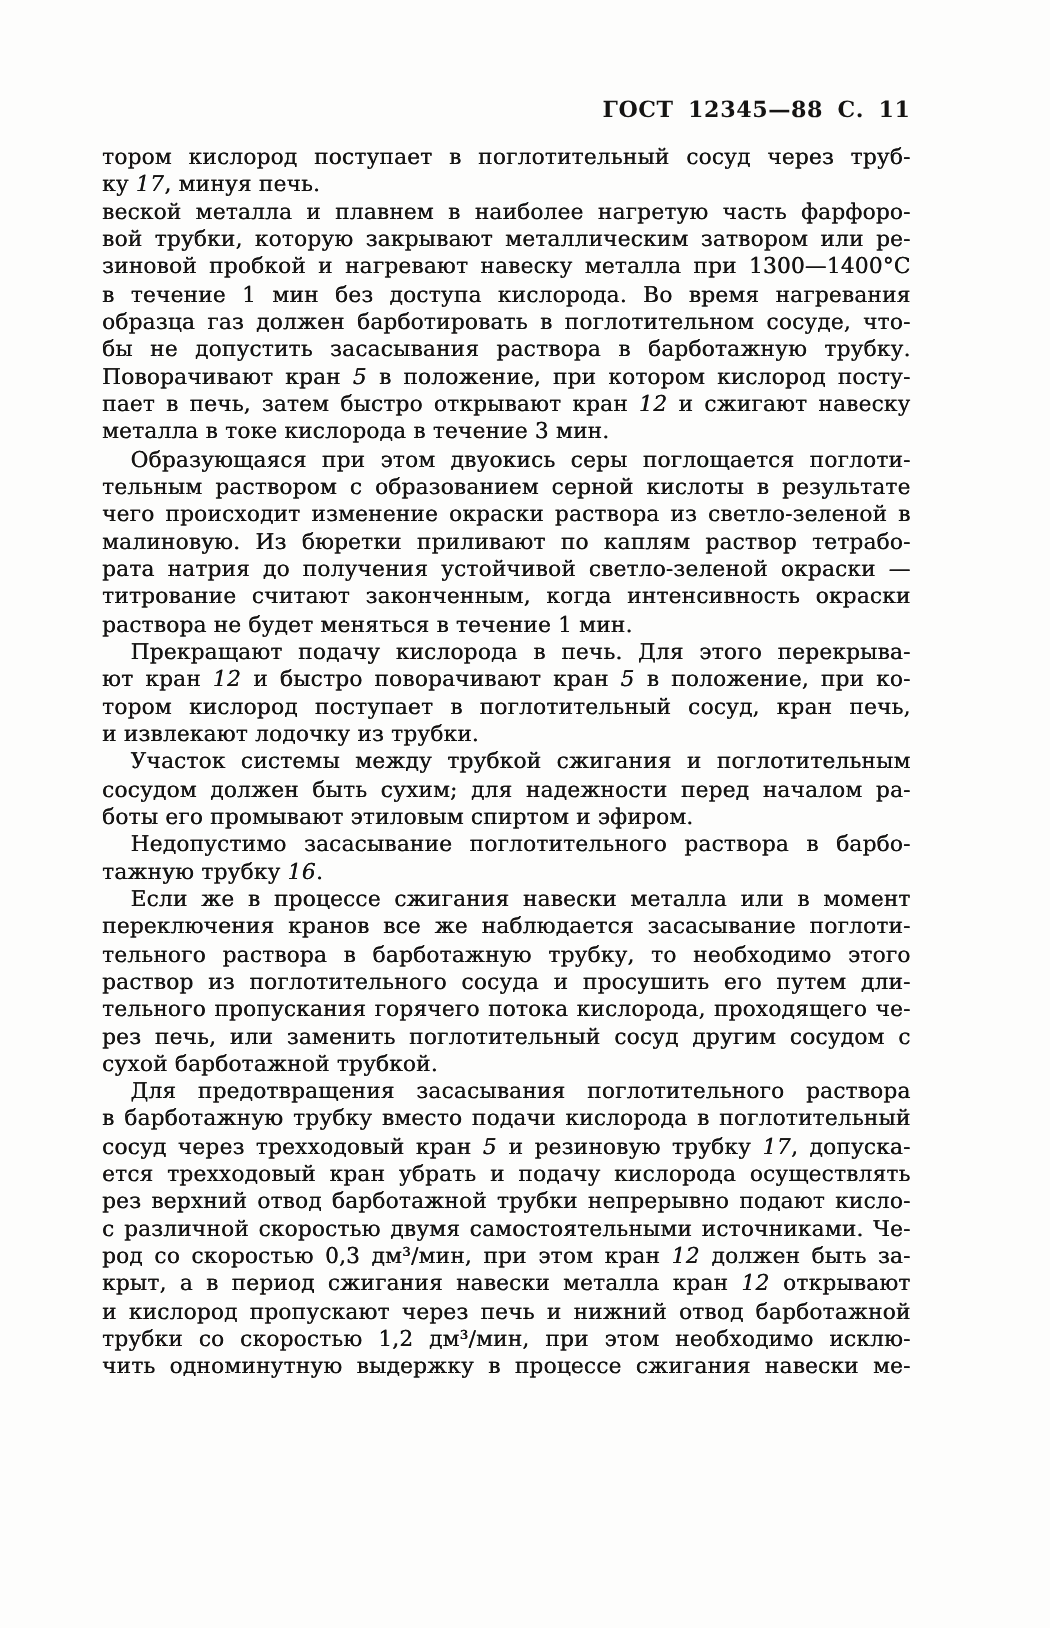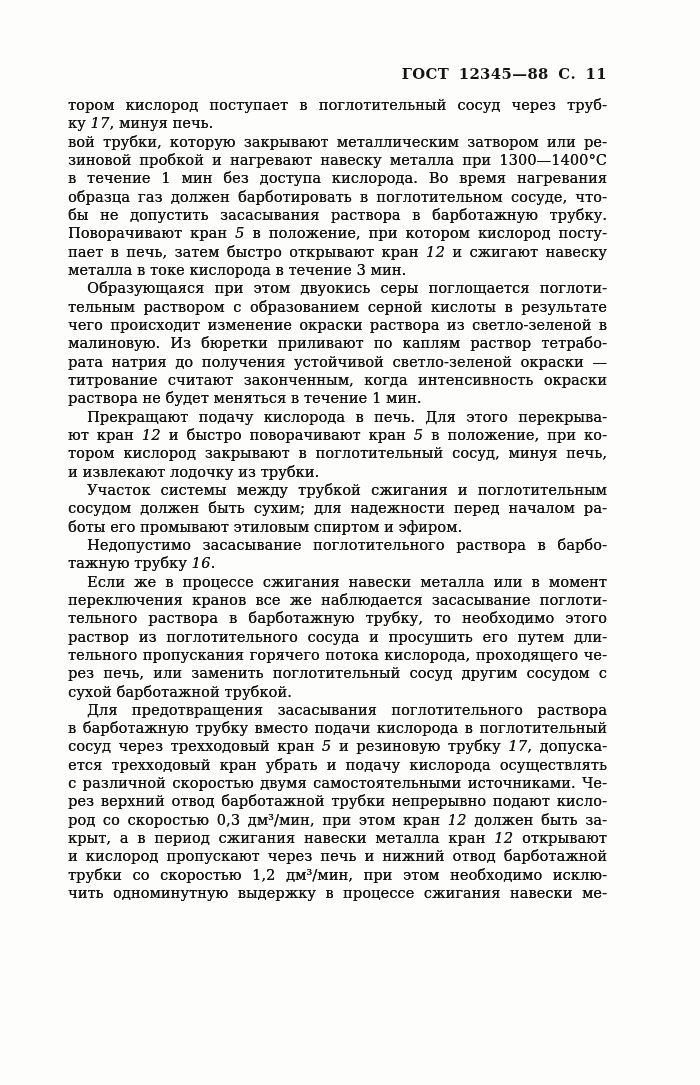--- a/index.html
+++ b/index.html
@@ -53,56 +53,57 @@
   .line i { letter-spacing: 0.3px; }
 </style>
 </head>
 <body>
 
 <div class="page">
   <div class="page-header">ГОСТ 12345—88 С. 11</div>
   <div class="text-body">
       <div class="line">тором кислород поступает в поглотительный сосуд через труб-</div>
       <div class="line endp">ку <i>17</i>, минуя печь.</div>
+      <div class="line">веской металла и плавнем в наиболее нагретую часть фарфоро-</div>
       <div class="line">вой трубки, которую закрывают металлическим затвором или ре-</div>
       <div class="line">зиновой пробкой и нагревают навеску металла при 1300—1400°С</div>
       <div class="line">в течение 1 мин без доступа кислорода. Во время нагревания</div>
       <div class="line">образца газ должен барботировать в поглотительном сосуде, что-</div>
       <div class="line">бы не допустить засасывания раствора в барботажную трубку.</div>
       <div class="line">Поворачивают кран <i>5</i> в положение, при котором кислород посту-</div>
       <div class="line">пает в печь, затем быстро открывают кран <i>12</i> и сжигают навеску</div>
       <div class="line endp">металла в токе кислорода в течение 3 мин.</div>
       <div class="line indent">Образующаяся при этом двуокись серы поглощается поглоти-</div>
       <div class="line">тельным раствором с образованием серной кислоты в результате</div>
       <div class="line">чего происходит изменение окраски раствора из светло-зеленой в</div>
       <div class="line">малиновую. Из бюретки приливают по каплям раствор тетрабо-</div>
       <div class="line">рата натрия до получения устойчивой светло-зеленой окраски —</div>
       <div class="line">титрование считают законченным, когда интенсивность окраски</div>
       <div class="line endp">раствора не будет меняться в течение 1 мин.</div>
       <div class="line indent">Прекращают подачу кислорода в печь. Для этого перекрыва-</div>
       <div class="line">ют кран <i>12</i> и быстро поворачивают кран <i>5</i> в положение, при ко-</div>
-      <div class="line">тором кислород закрывают в поглотительный сосуд, минуя печь,</div>
+      <div class="line">тором кислород поступает в поглотительный сосуд, кран печь,</div>
       <div class="line endp">и извлекают лодочку из трубки.</div>
       <div class="line indent">Участок системы между трубкой сжигания и поглотительным</div>
       <div class="line">сосудом должен быть сухим; для надежности перед началом ра-</div>
       <div class="line endp">боты его промывают этиловым спиртом и эфиром.</div>
       <div class="line indent">Недопустимо засасывание поглотительного раствора в барбо-</div>
       <div class="line endp">тажную трубку <i>16</i>.</div>
       <div class="line indent">Если же в процессе сжигания навески металла или в момент</div>
       <div class="line">переключения кранов все же наблюдается засасывание поглоти-</div>
       <div class="line">тельного раствора в барботажную трубку, то необходимо этого</div>
       <div class="line">раствор из поглотительного сосуда и просушить его путем дли-</div>
       <div class="line">тельного пропускания горячего потока кислорода, проходящего че-</div>
       <div class="line">рез печь, или заменить поглотительный сосуд другим сосудом с</div>
       <div class="line endp">сухой барботажной трубкой.</div>
       <div class="line indent">Для предотвращения засасывания поглотительного раствора</div>
       <div class="line">в барботажную трубку вместо подачи кислорода в поглотительный</div>
       <div class="line">сосуд через трехходовый кран <i>5</i> и резиновую трубку <i>17</i>, допуска-</div>
       <div class="line">ется трехходовый кран убрать и подачу кислорода осуществлять</div>
+      <div class="line">рез верхний отвод барботажной трубки непрерывно подают кисло-</div>
       <div class="line">с различной скоростью двумя самостоятельными источниками. Че-</div>
-      <div class="line">рез верхний отвод барботажной трубки непрерывно подают кисло-</div>
       <div class="line">род со скоростью 0,3 дм³/мин, при этом кран <i>12</i> должен быть за-</div>
       <div class="line">крыт, а в период сжигания навески металла кран <i>12</i> открывают</div>
       <div class="line">и кислород пропускают через печь и нижний отвод барботажной</div>
       <div class="line">трубки со скоростью 1,2 дм³/мин, при этом необходимо исклю-</div>
       <div class="line">чить одноминутную выдержку в процессе сжигания навески ме-</div>
     </div>
 </div>
 
 </body></html>

